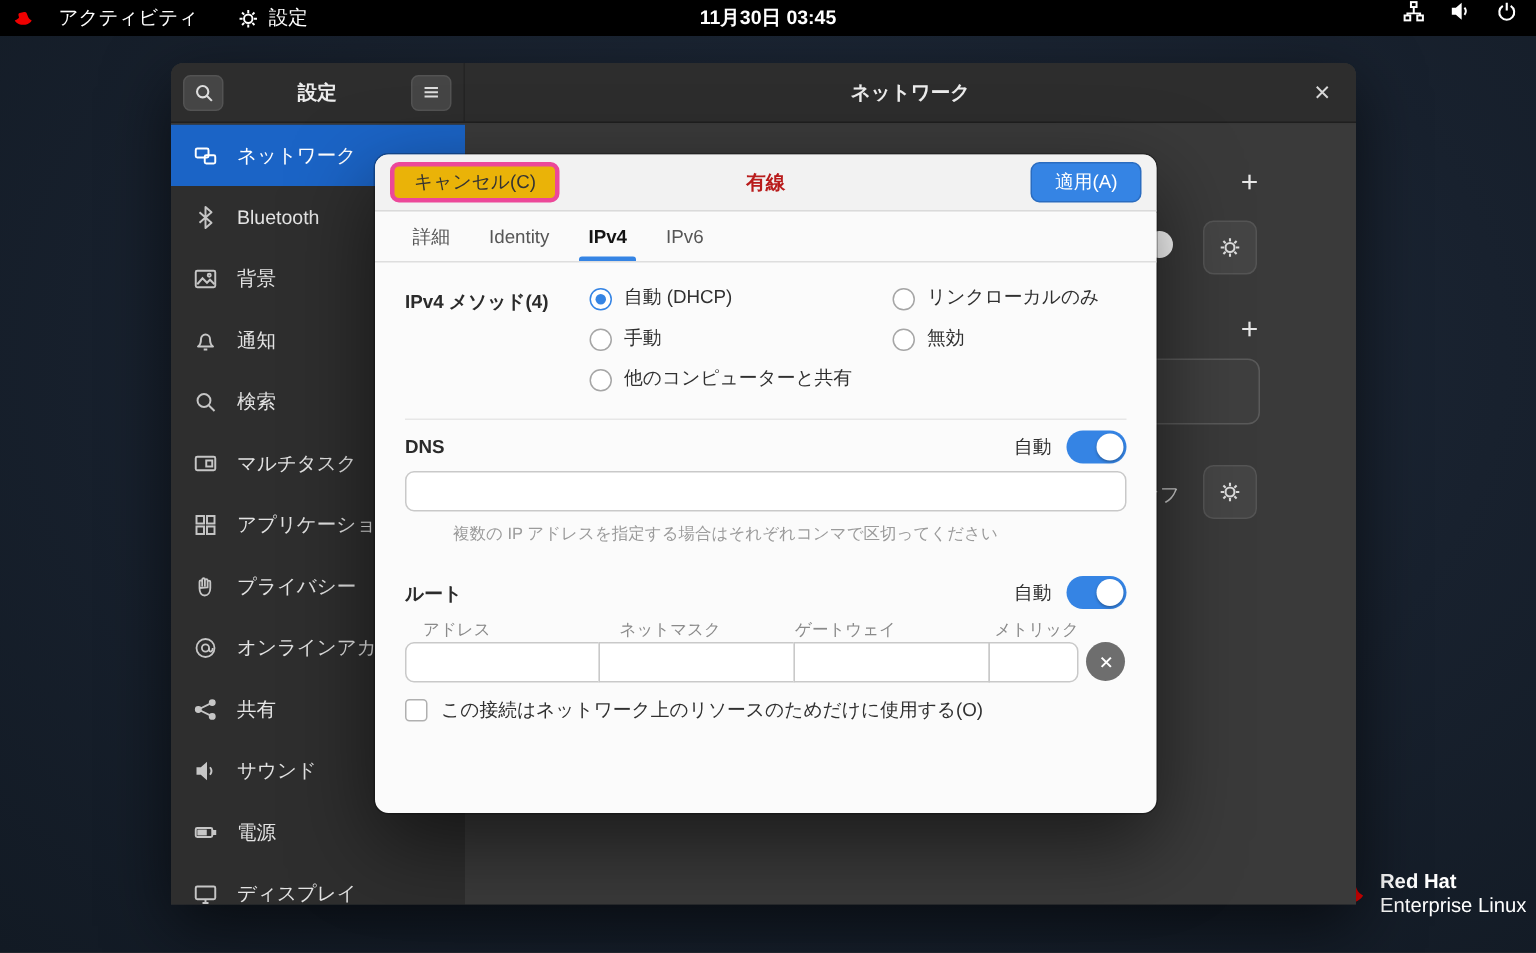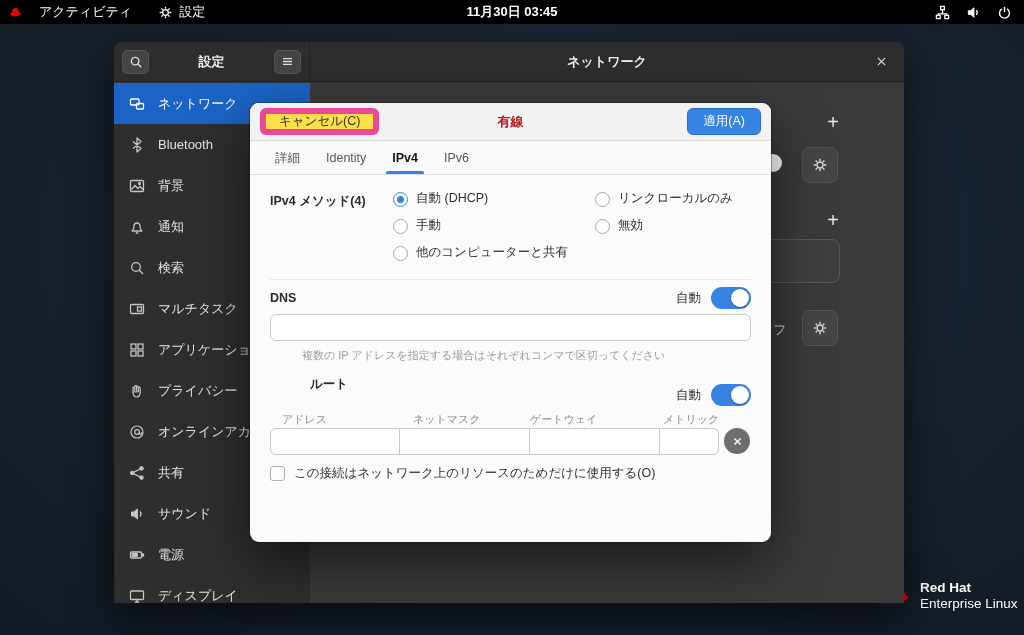--- a/index.html
+++ b/index.html
@@ -6,21 +6,21 @@
   html,body { width:1024px; height:635px; }
   body {
     position:relative; overflow:hidden; background:#141c28;
     font-family:"Liberation Sans","DejaVu Sans",sans-serif;
     -webkit-font-smoothing:antialiased;
   }
   svg { display:block; }
 
   
   .topbar { position:absolute; left:0; top:0; width:1024px; height:24px; background:#000;
-    color:#fff; display:flex; align-items:center; font-size:13px; z-index:50; }
+    color:#fff; display:flex; align-items:flex-start; font-size:13px; z-index:50; }
   .tb-left { display:flex; align-items:center; gap:6px; padding-left:8px; }
   .tb-item { display:flex; align-items:center; gap:6px; padding:0 10px; height:24px; }
   .tb-center { position:absolute; left:50%; top:0; transform:translateX(-50%); height:24px;
     display:flex; align-items:center; font-weight:bold; }
   .tb-right { margin-left:auto; display:flex; align-items:center; gap:16px; padding-right:12px; }
   .tb-icon { width:15px; height:15px; color:#fff; }
 
   
   .desktop { position:absolute; left:0; top:24px; width:1024px; height:611px;
     background:radial-gradient(ellipse at 55% 35%, #202c3d 0%, #18212e 55%, #121a24 100%); }
@@ -67,22 +67,22 @@
   .off-label { position:absolute; color:#cfcfcf; font-size:13px; }
 
   
   .dlg { position:absolute; left:250px; top:103px; width:521px; height:439px;
     background:#fbfbfb; border-radius:9px; overflow:hidden; color:#2b2b2b; font-size:13px;
     box-shadow:0 20px 55px rgba(0,0,0,.55), 0 0 0 1px rgba(0,0,0,.25); z-index:20; }
   .dlg-hdr { position:absolute; left:0; top:0; right:0; height:38px; background:#f2f2f2;
     border-bottom:1px solid #dadada; display:flex; align-items:center; justify-content:center; }
   .dlg-title { font-weight:bold; font-size:13px; color:#b91c1c; }
   .btn { height:27px; display:flex; align-items:center; border-radius:6px; font-size:12.5px; }
-  .btn-cancel { position:absolute; left:10px; top:5px; padding:0 13px; background:#fde047;
-    border:6px solid #ec4899; color:#333; }
+  .btn-cancel { position:absolute; left:10px; top:5px; padding:0 13px; background:#eab308;
+    border:3px solid #ec4899; color:#333; }
   .btn-apply { position:absolute; right:10px; top:5px; padding:0 15px; background:#3584e4;
     border:1px solid #2a6cc0; color:#fff; }
 
   .tabs { position:absolute; left:0; top:39px; right:0; height:33px; display:flex;
     align-items:stretch; padding:0 12px; background:#fafafa; border-bottom:1px solid #dedede; }
   .tab { display:flex; align-items:center; padding:0 13px; color:#565656; font-size:12.5px;
     position:relative; }
   .tab.active { color:#141414; font-weight:bold; }
   .tab.active::after { content:""; position:absolute; left:7px; right:7px; bottom:0; height:3px;
     background:#3584e4; border-radius:2px 2px 0 0; }
@@ -359,21 +359,21 @@
   <div class="section-label" style="left:20px; top:188px;">DNS</div>
   <div class="auto-group" style="right:20px; top:184px;">
     <span>自動</span>
     <div class="toggle">
         <div class="knob"></div>
       </div>
   </div>
   <input class="text-input" style="left: 20px; top: 211px; width: 481px;" value="">
   <div class="helper" style="left:20px; top:245px;">複数の IP アドレスを指定する場合はそれぞれコンマで区切ってください</div>
 
-  <div class="section-label" style="left:20px; top:273px;margin-left:40px;">ルート</div>
+  <div class="section-label" style="left:20px; top:285px;">ルート</div>
   <div class="auto-group" style="right:20px; top:281px;">
     <span>自動</span>
     <div class="toggle">
         <div class="knob"></div>
       </div>
   </div>
 
   <div class="col-head" style="left:32px; top:309px;">アドレス</div>
   <div class="col-head" style="left:163px; top:309px;">ネットマスク</div>
   <div class="col-head" style="left:280px; top:309px;">ゲートウェイ</div>

